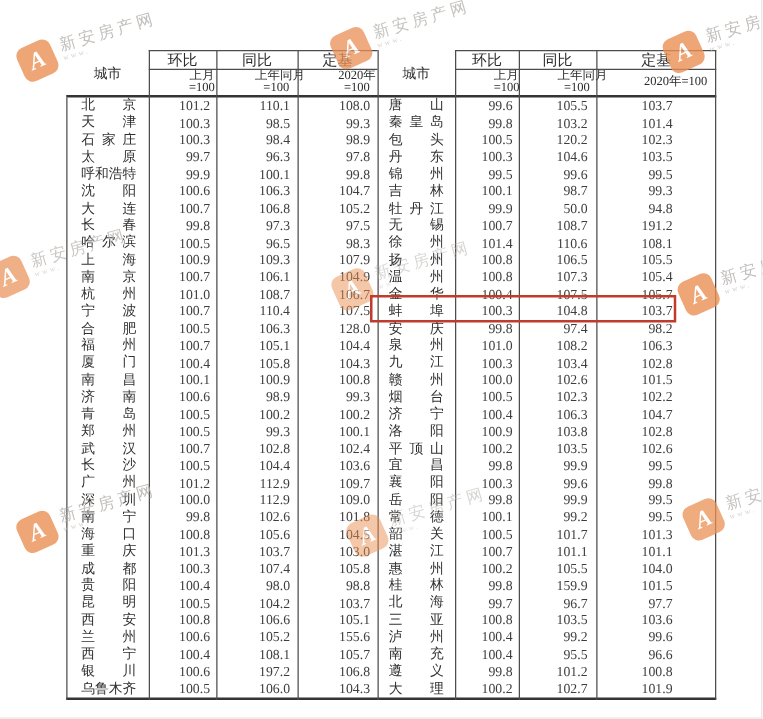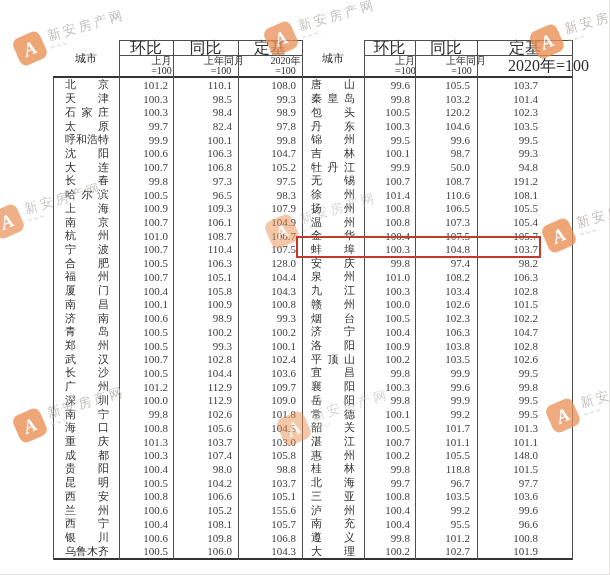--- a/index.html
+++ b/index.html
@@ -15,21 +15,21 @@
   }
   .title {
     position:absolute; top:4px; left:0; width:610px;
     text-align:center; font-size:13px; font-weight:bold;
     color:#1f2433; letter-spacing:0.3px; z-index:5;
   }
   .table { position:absolute; left:53px; top:40px; width:520px; height:520px; z-index:10; }
   .hline,.vline { position:absolute; background:#4d4d4d; }
   .thick { background:#343434; }
   .hdrcol { position:absolute; top:0; height:36px; text-align:center; color:#2c2c2c; }
-  .h1 { height:15px; line-height:16px; font-size:16px; }
+  .h1 { height:15px; line-height:16px; font-size:12px; }
   .h2 { height:21px; display:flex; flex-direction:column; justify-content:center; font-size:10px; line-height:10px; }
   .h2 div { white-space:nowrap;margin-left:31px; }
   .cityhdr { display:flex; align-items:center; justify-content:center; font-size:11px; }
   .rows {
     position:absolute; left:0; top:38px; width:520px; height:480px;
     display:flex; flex-direction:column;
   }
   .row {
     flex:1; display:grid;
     grid-template-columns:66px 54px 65px 64px 62px 51px 62px 96px;
@@ -105,21 +105,21 @@
     </div>
     <div class="hdrcol" style="left:362px;width:62px;">
       <div class="h1">同比</div>
       <div class="h2">
         <div>上年同月</div>
         <div>=100</div>
       </div>
     </div>
     <div class="hdrcol" style="left:424px;width:96px;">
       <div class="h1">定基</div>
-      <div class="h2" style="font-size:16px;">
+      <div class="h2" style="font-size:10px;">
         <div>2020年=100</div>
       </div>
     </div>
 
     <div class="rows" id="rows">
         <div class="row">
           <div class="city l">
             <span>北</span>
             <span>京</span>
           </div>
@@ -167,21 +167,21 @@
           <div class="num pm5">100.5</div>
           <div class="num pm7">120.2</div>
           <div class="num pm35">102.3</div>
         </div>
         <div class="row">
           <div class="city l">
             <span>太</span>
             <span>原</span>
           </div>
           <div class="num pm5">99.7</div>
-          <div class="num pm6">82.4</div>
+          <div class="num pm6">96.3</div>
           <div class="num pm6">97.8</div>
           <div class="city r">
             <span>丹</span>
             <span>东</span>
           </div>
           <div class="num pm5">100.3</div>
           <div class="num pm7">104.6</div>
           <div class="num pm35">103.5</div>
         </div>
         <div class="row">
@@ -564,36 +564,36 @@
           </div>
           <div class="num pm5">100.3</div>
           <div class="num pm6">107.4</div>
           <div class="num pm6">105.8</div>
           <div class="city r">
             <span>惠</span>
             <span>州</span>
           </div>
           <div class="num pm5">100.2</div>
           <div class="num pm7">105.5</div>
-          <div class="num pm35">148.0</div>
+          <div class="num pm35">104.0</div>
         </div>
         <div class="row">
           <div class="city l">
             <span>贵</span>
             <span>阳</span>
           </div>
           <div class="num pm5">100.4</div>
           <div class="num pm6">98.0</div>
           <div class="num pm6">98.8</div>
           <div class="city r">
             <span>桂</span>
             <span>林</span>
           </div>
           <div class="num pm5">99.8</div>
-          <div class="num pm7">118.8</div>
+          <div class="num pm7">159.9</div>
           <div class="num pm35">101.5</div>
         </div>
         <div class="row">
           <div class="city l">
             <span>昆</span>
             <span>明</span>
           </div>
           <div class="num pm5">100.5</div>
           <div class="num pm6">104.2</div>
           <div class="num pm6">103.7</div>
@@ -652,21 +652,21 @@
           <div class="num pm5">100.4</div>
           <div class="num pm7">95.5</div>
           <div class="num pm35">96.6</div>
         </div>
         <div class="row">
           <div class="city l">
             <span>银</span>
             <span>川</span>
           </div>
           <div class="num pm5">100.6</div>
-          <div class="num pm6">109.8</div>
+          <div class="num pm6">197.2</div>
           <div class="num pm6">106.8</div>
           <div class="city r">
             <span>遵</span>
             <span>义</span>
           </div>
           <div class="num pm5">99.8</div>
           <div class="num pm7">101.2</div>
           <div class="num pm35">100.8</div>
         </div>
         <div class="row">

